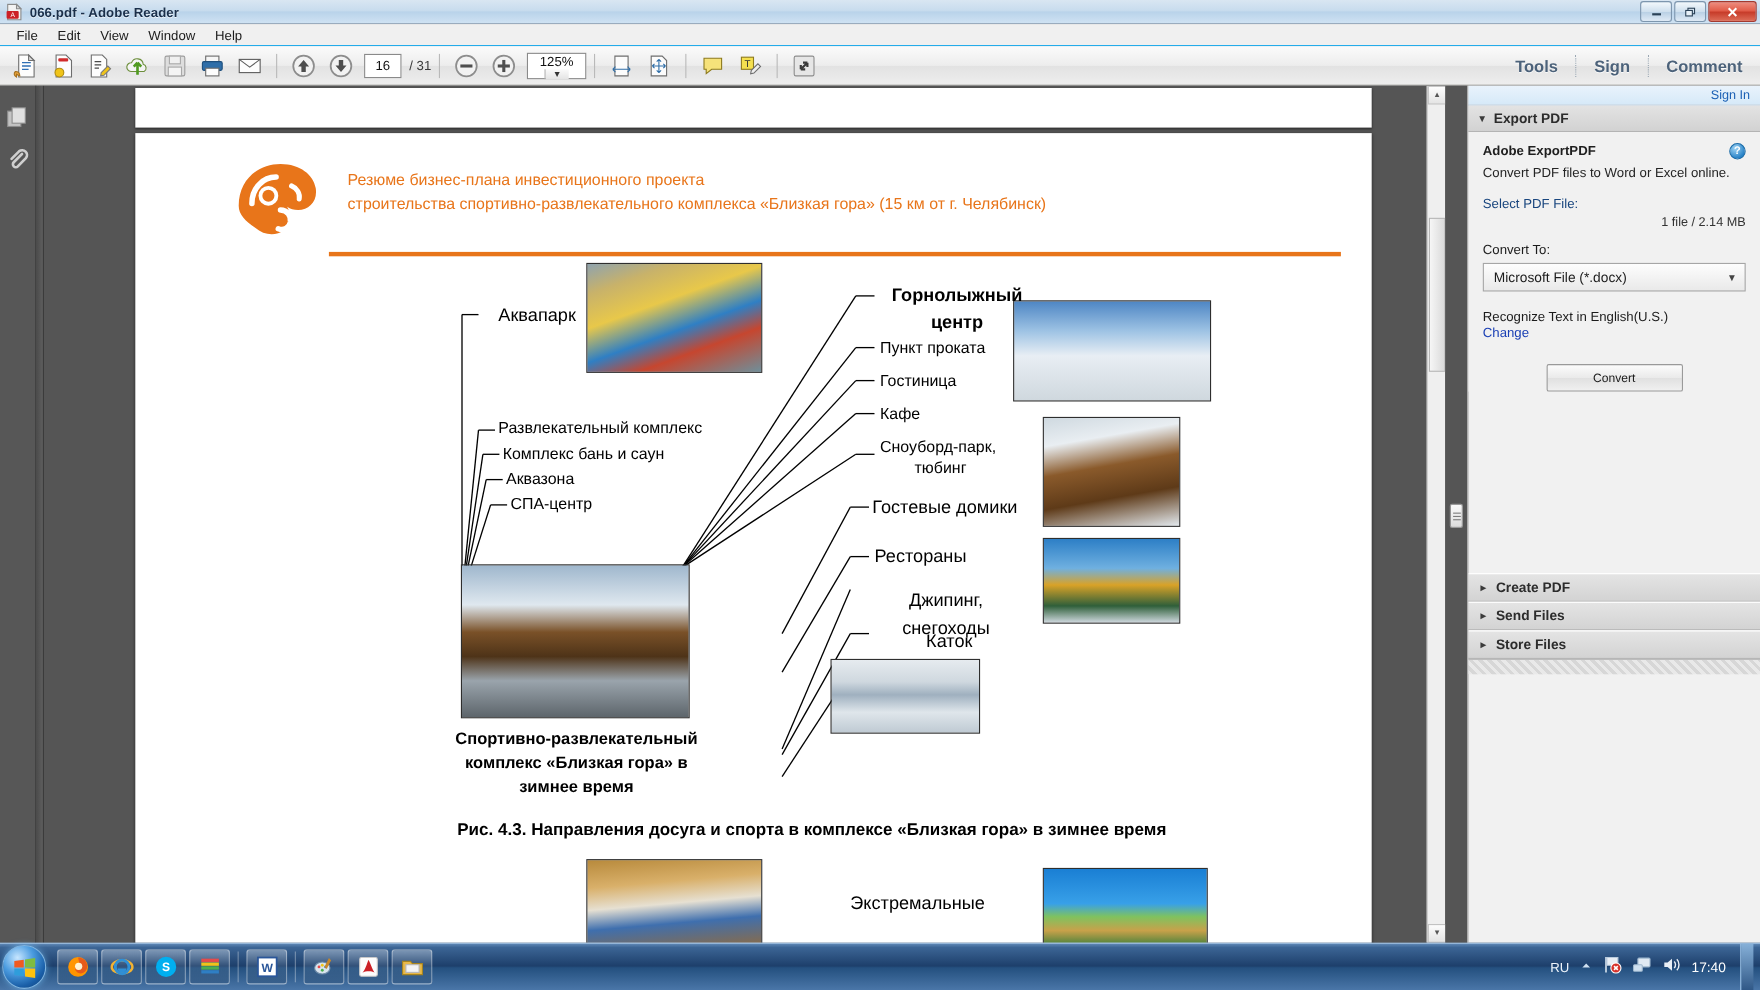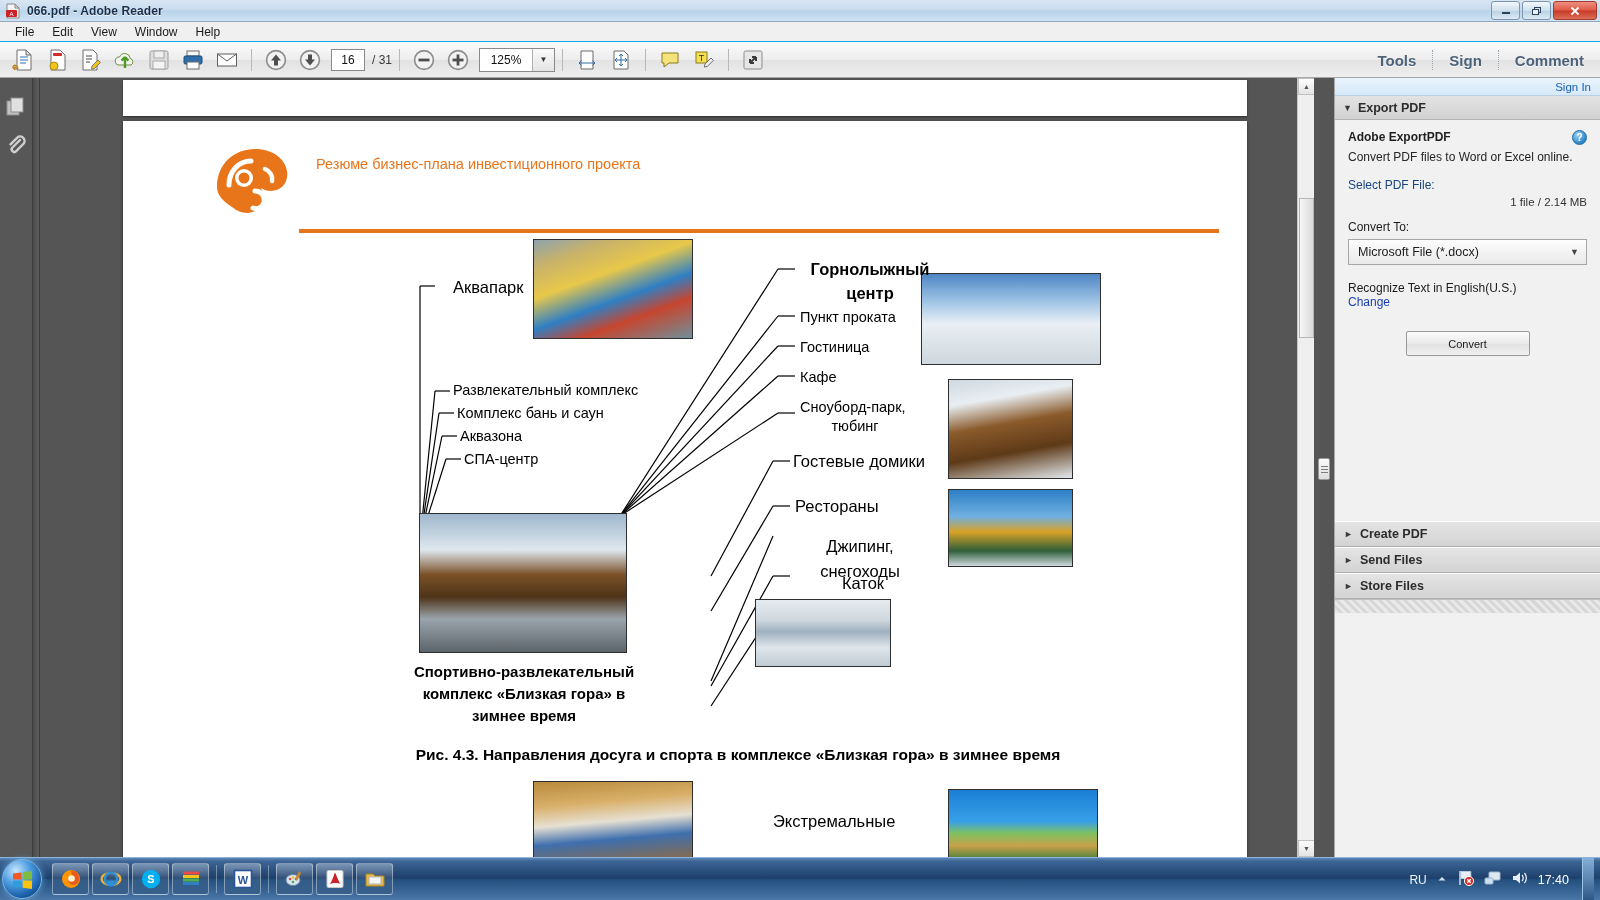--- a/index.html
+++ b/index.html
@@ -73,20 +73,21 @@
   .tb-sep { width: 1px; height: 22px; background: #b9b9b9; margin: 0 7px; }
   .pagebox {
     width: 34px; height: 22px; border: 1px solid #8a8a8a; background:#fff;
     font-size: 12px; display: flex; align-items: center; justify-content: center;
     color:#111;
   }
   .pagetotal { font-size: 12px; color: #3a3a3a; margin-left: 7px; }
   .zoombox {
     display:flex; align-items:center; height:24px; border:1px solid #8a8a8a; background:#fff;
     margin-left: 4px;
+    flex-direction: column;
   }
   .zoomval { width: 52px; text-align:center; font-size:12px; color:#111; }
   .zoomdrop {
     width:22px; height:22px; border-left:1px solid #b2b2b2;
     background: linear-gradient(to bottom,#fafafa,#e4e4e4);
     display:flex;align-items:center;justify-content:center;font-size:8px;color:#333;
   }
   .tb-right { position:absolute; right: 0; top:0; height:36px; display:flex; align-items:center; }
   .tb-tab {
     font-size: 15px; font-weight: bold; color: #4c627a; padding: 0 16px;
@@ -508,20 +509,21 @@
                 <path d="M14 42C14 18 32 4 52 4c18 0 30 10 32 22 2 12-6 20-16 20-4 0-7-1-10-3 4 7 3 16-3 21-7 6-18 5-26-2C20 56 14 50 14 42z" fill="#E8751A"></path>
                 <path d="M26 40c0-14 10-24 22-24" fill="none" stroke="#ffffff" stroke-width="5" stroke-linecap="round"></path>
                 <circle cx="41" cy="33" r="9" fill="#ffffff"></circle>
                 <circle cx="41" cy="33" r="5.5" fill="#E8751A"></circle>
                 <path d="M52 46c6 0 10 5 9 11-1 5-6 8-11 6" fill="none" stroke="#ffffff" stroke-width="5" stroke-linecap="round"></path>
                 <path d="M62 24c5 2 8 7 7 12" fill="none" stroke="#ffffff" stroke-width="4.5" stroke-linecap="round"></path>
               </svg>
             </div>
             <div class="doc-title">
               <div>Резюме бизнес-плана инвестиционного проекта</div>
+              <div>строительства спортивно-развлекательного комплекса «Близкая гора» (15 км от г. Челябинск)</div>
             </div>
             <div class="title-rule"></div>
           </div>
 
           <svg class="leaders">
             <g stroke="#000" stroke-width="1.2" fill="none">
 
               <path d="M297 165 L297 420"></path>
               <path d="M297 165 L312 165"></path>
 

